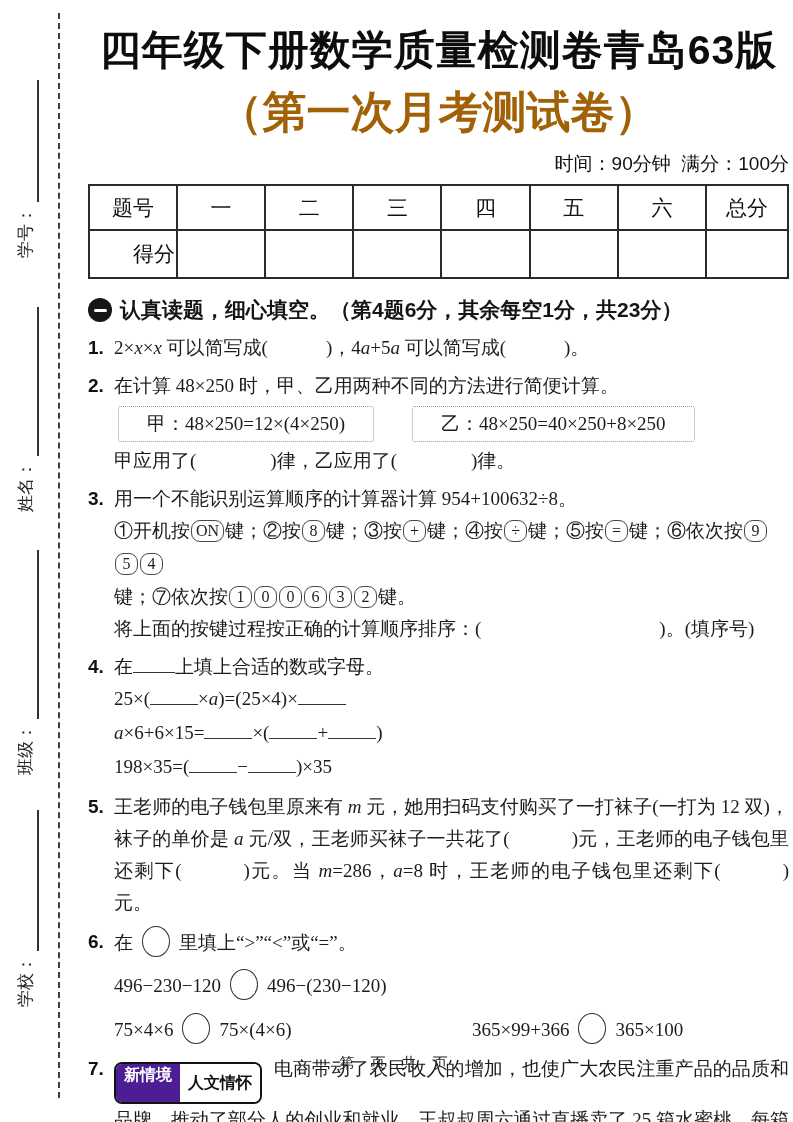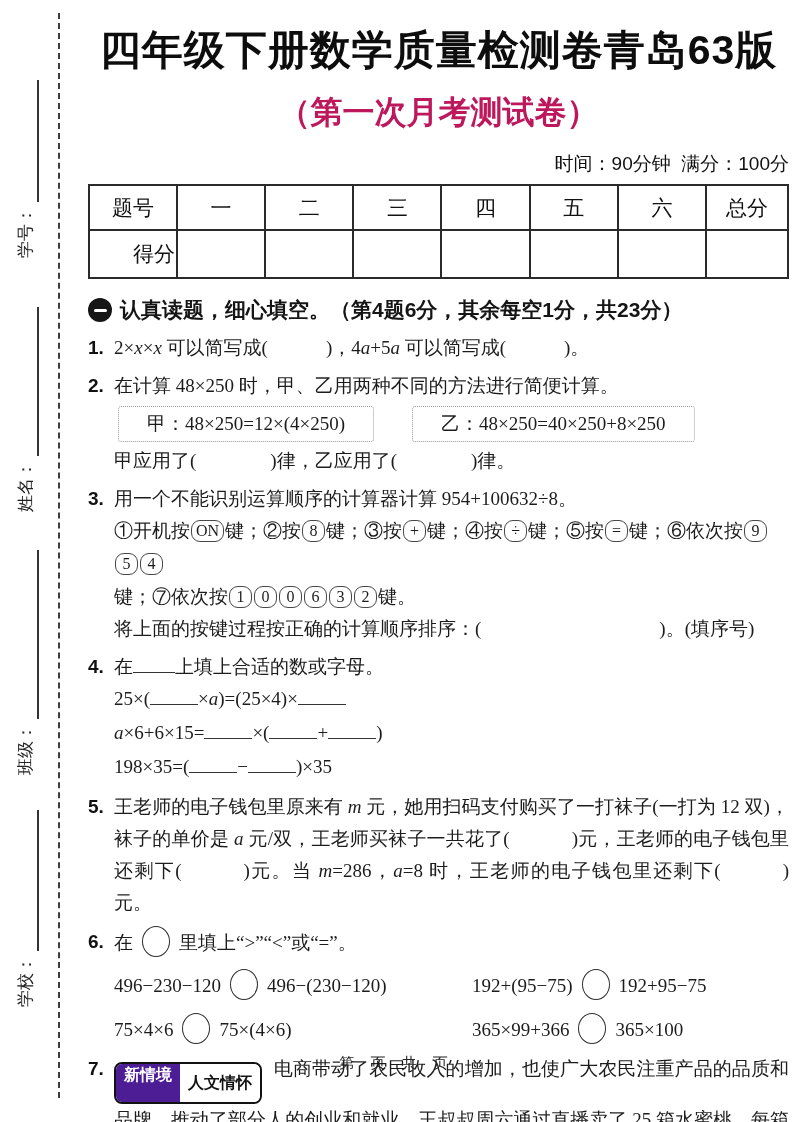--- a/index.html
+++ b/index.html
@@ -12,21 +12,21 @@
               transform:rotate(-90deg);transform-origin:0 0;
               font-family:"Liberation Sans","DejaVu Sans",sans-serif;font-size:17px;color:#222;}
   .side-entry .s-label{white-space:nowrap;}
   .side-entry .s-blank{flex:1;align-self:flex-end;height:4px;margin-bottom:3px;
                        border-bottom:2px solid #333;}
   
   .main{position:absolute;left:88px;top:0;width:701px;}
   .title{margin-top:22px;text-align:center;font-family:"Liberation Sans","DejaVu Sans",sans-serif;
          font-weight:900;font-size:41px;line-height:56px;letter-spacing:1px;color:#0d0d0d;}
   .subtitle{margin-top:12px;text-align:center;font-family:"Liberation Sans","DejaVu Sans",sans-serif;
-            font-weight:900;font-size:32px;line-height:44px;color:#be185d;}
+            font-weight:900;font-size:44px;line-height:44px;color:#a16207;}
   .info{margin-top:18px;text-align:right;font-size:19px;line-height:24px;
         font-family:"Liberation Sans","DejaVu Sans",sans-serif;color:#111;}
   
   table.score{margin-top:8px;width:100%;border-collapse:collapse;}
   table.score td{border:2px solid #2b2b2b;text-align:center;font-size:21px;color:#111;}
   table.score tr:nth-child(1) td{height:41px;}
   table.score tr:nth-child(2) td{height:44px;text-align:right;}
   table.score td:first-child{width:84px;}
   table.score td:last-child{width:78px;}
   
@@ -179,21 +179,20 @@
         <div class="just">王老师的电子钱包里原来有 <i>m</i> 元，她用扫码支付购买了一打袜子(一打为 12 双)，袜子的单价是 <i>a</i> 元/双，王老师买袜子一共花了(<span style="display:inline-block;width:62px"></span>)元，王老师的电子钱包里还剩下(<span style="display:inline-block;width:62px"></span>)元。当 <i>m</i>=286，<i>a</i>=8 时，王老师的电子钱包里还剩下(<span style="display:inline-block;width:62px"></span>)元。</div>
       </div>
     </div>
 
     <div class="q">
       <span class="qno">6.</span>
       <div class="qtext">
         <div class="qline">在<span class="cmp-circle"></span>里填上“&gt;”“&lt;”或“=”。</div>
         <div class="q6row">
           <div class="c1">496−230−120<span class="cmp-circle"></span>496−(230−120)</div>
-          <div class="c2">192+(95−75)<span class="cmp-circle"></span>192+95−75</div>
         </div>
         <div class="q6row">
           <div class="c1">75×4×6<span class="cmp-circle"></span>75×(4×6)</div>
           <div class="c2">365×99+366<span class="cmp-circle"></span>365×100</div>
         </div>
       </div>
     </div>
 
     <div class="q">
       <span class="qno">7.</span>

